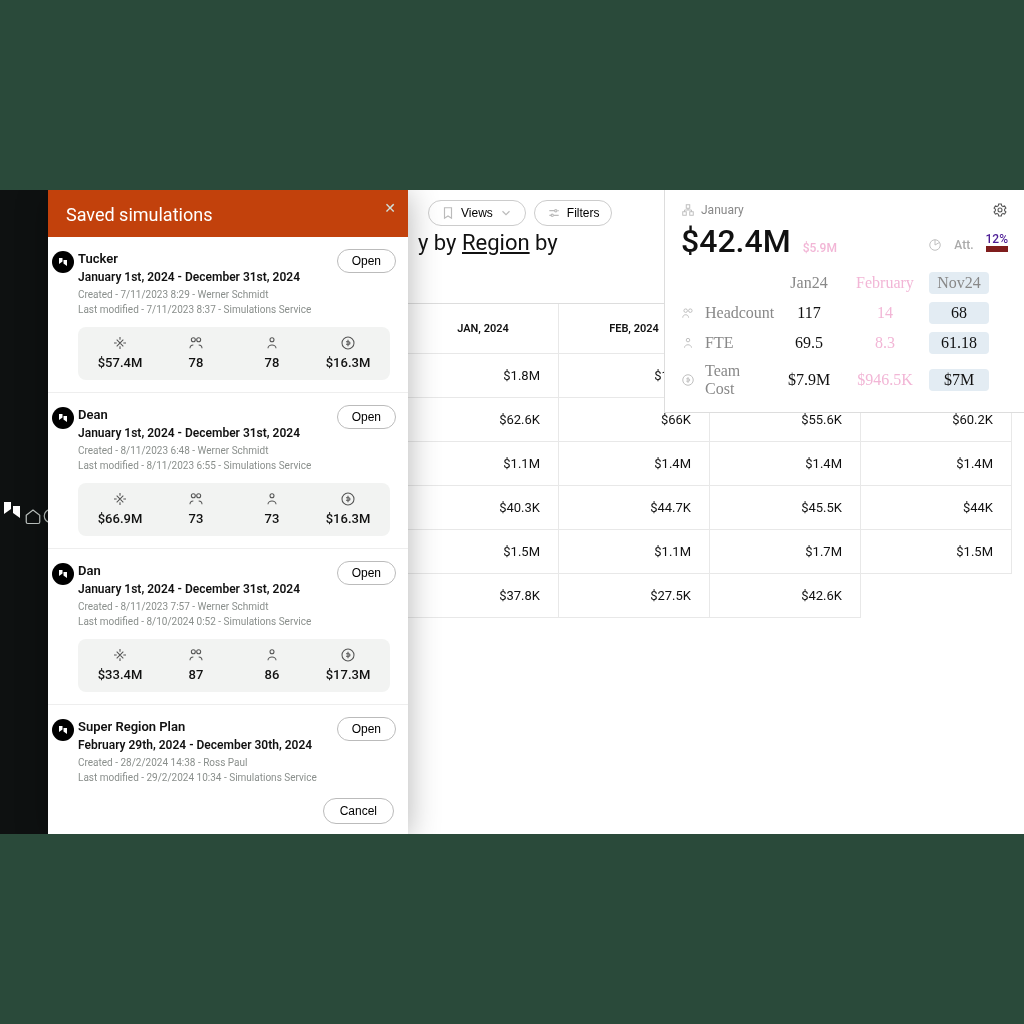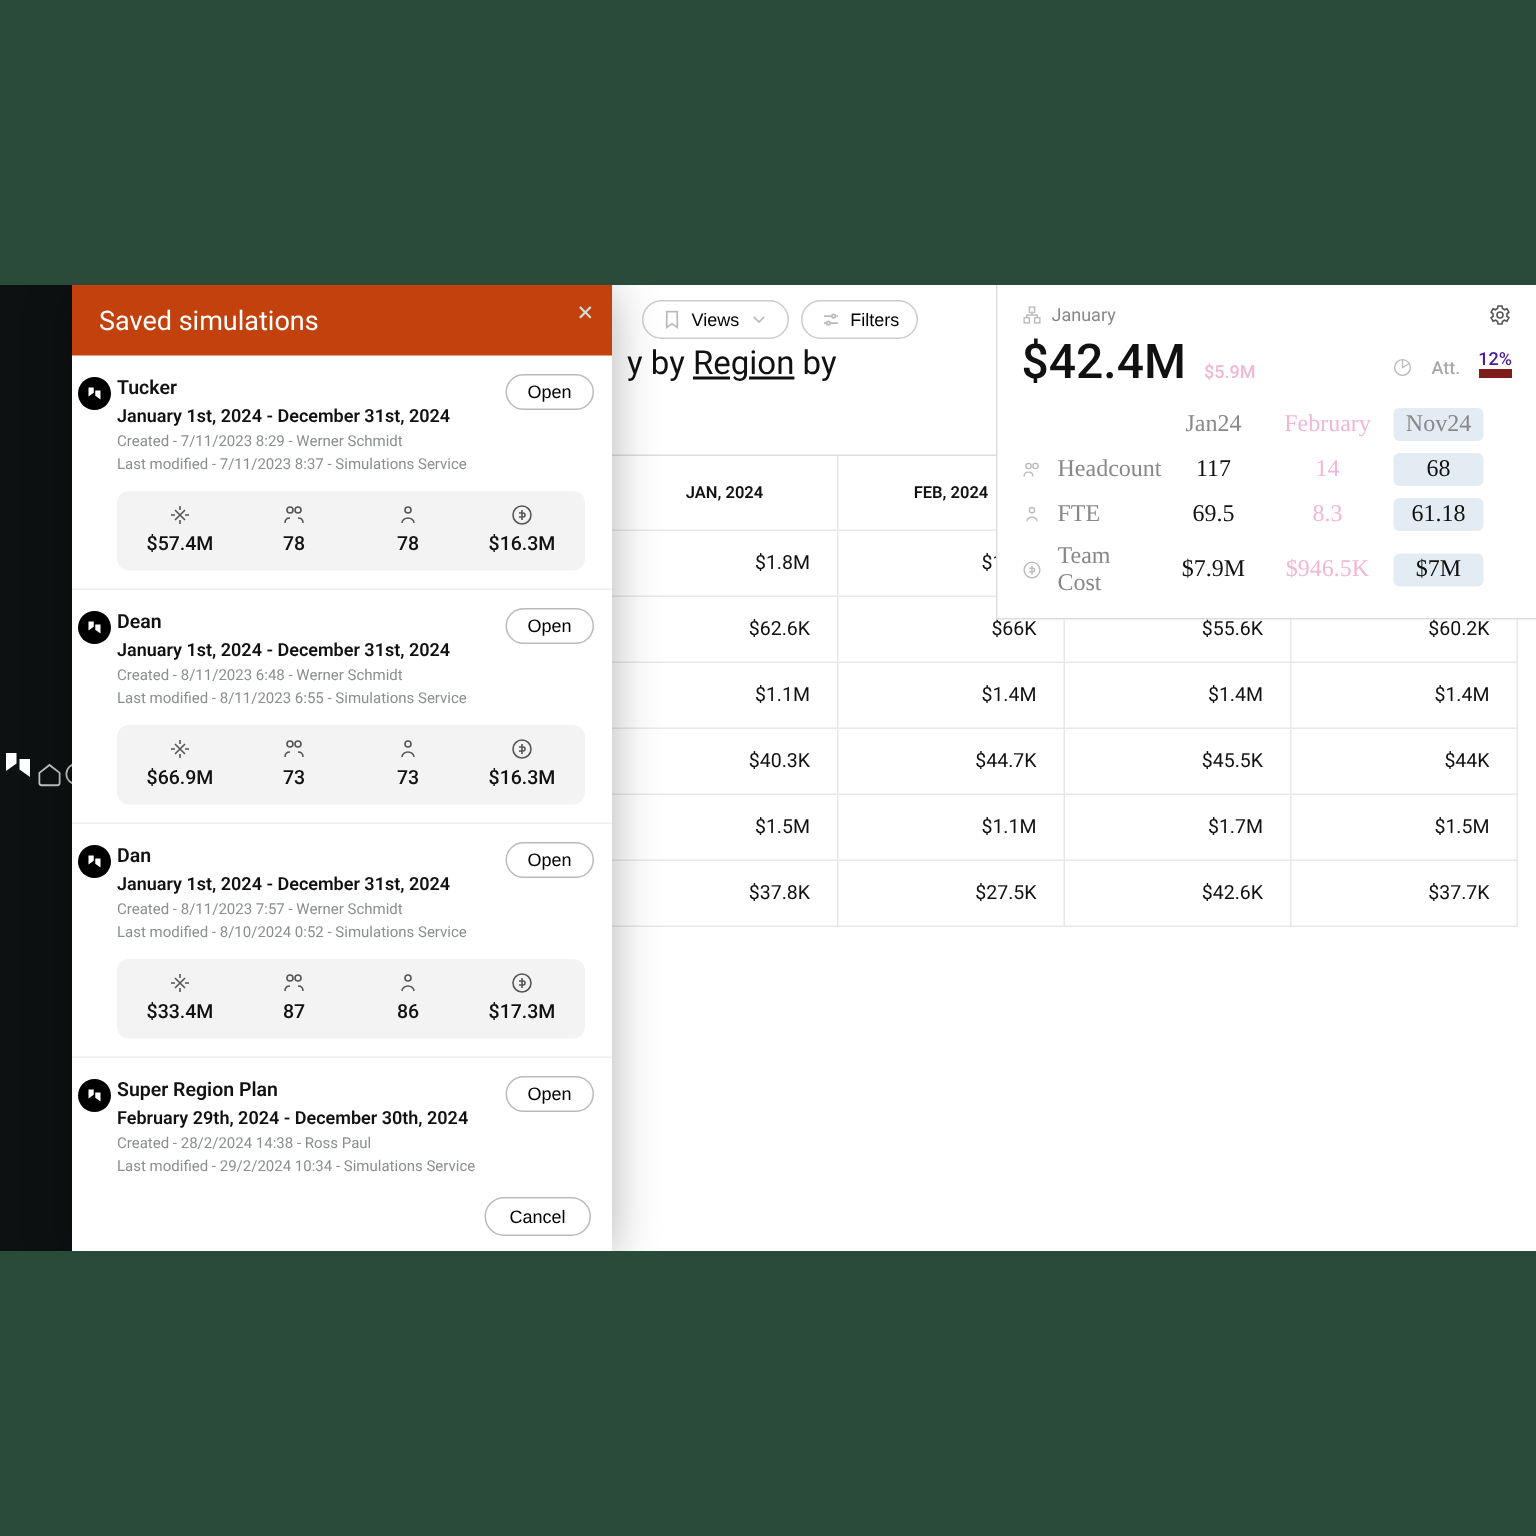--- a/index.html
+++ b/index.html
@@ -463,21 +463,20 @@
           <div class="cell hidden"></div>
           <div class="cell ">$1.5M</div>
           <div class="cell ">$1.1M</div>
           <div class="cell ">$1.7M</div>
           <div class="cell ">$1.5M</div>
           <div class="cell hidden"></div>
           <div class="cell hidden"></div>
           <div class="cell ">$37.8K</div>
           <div class="cell ">$27.5K</div>
           <div class="cell ">$42.6K</div>
-          <div class="cell ">$37.7K</div>
           <div class="cell hidden"></div>
         </div>
     </div>
 
   </div>
 
   <div class="modal">
     <div class="modal-head">
       <div class="modal-title">Saved simulations</div>
       <div class="modal-close">✕</div>

